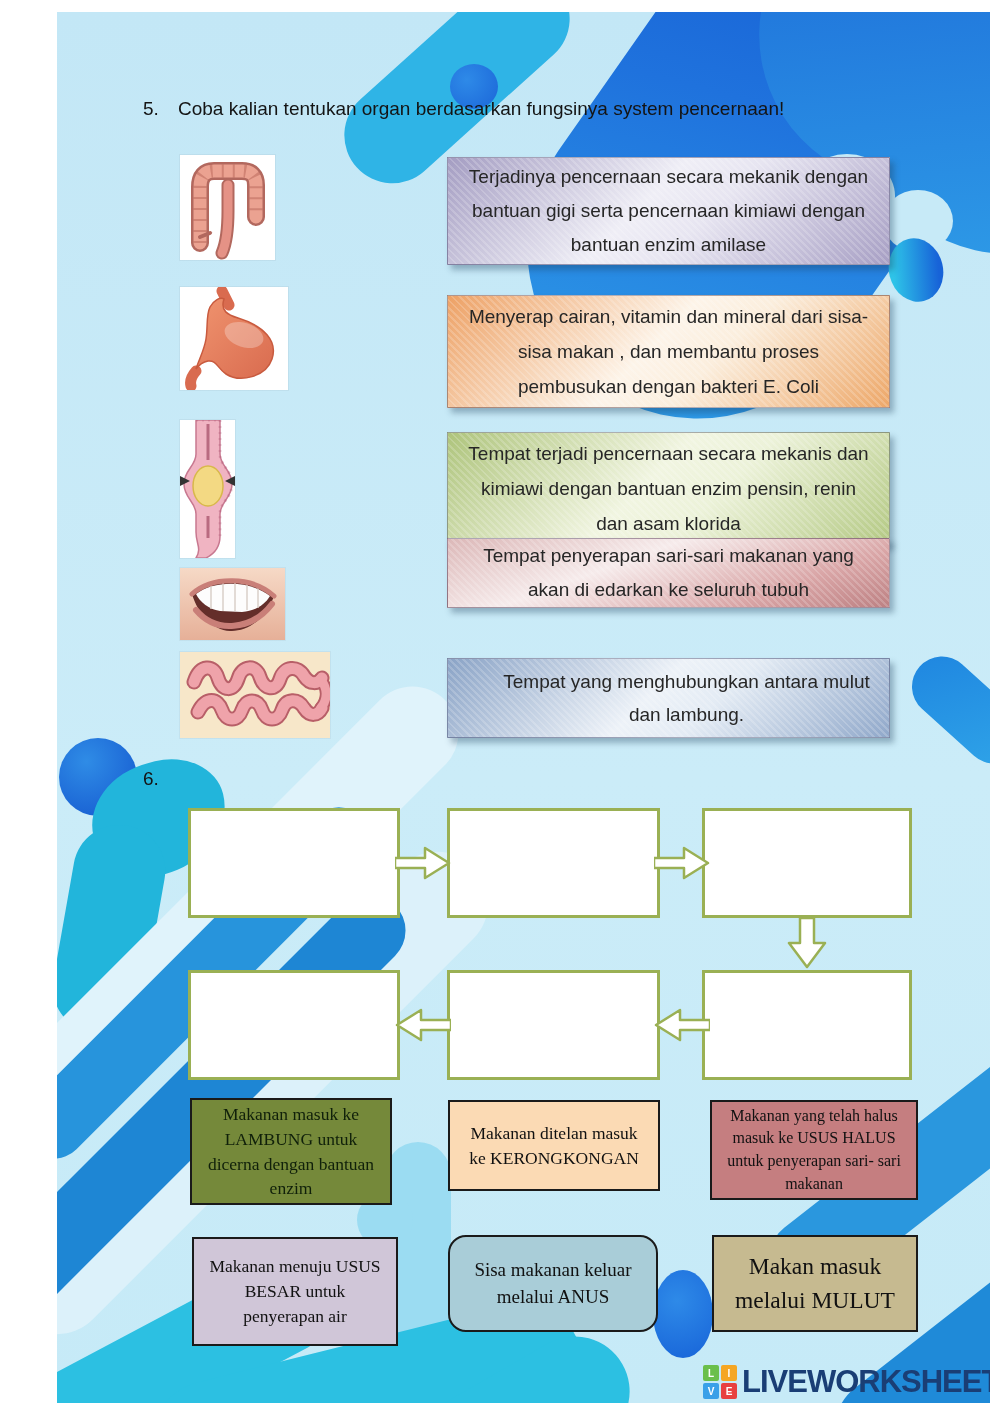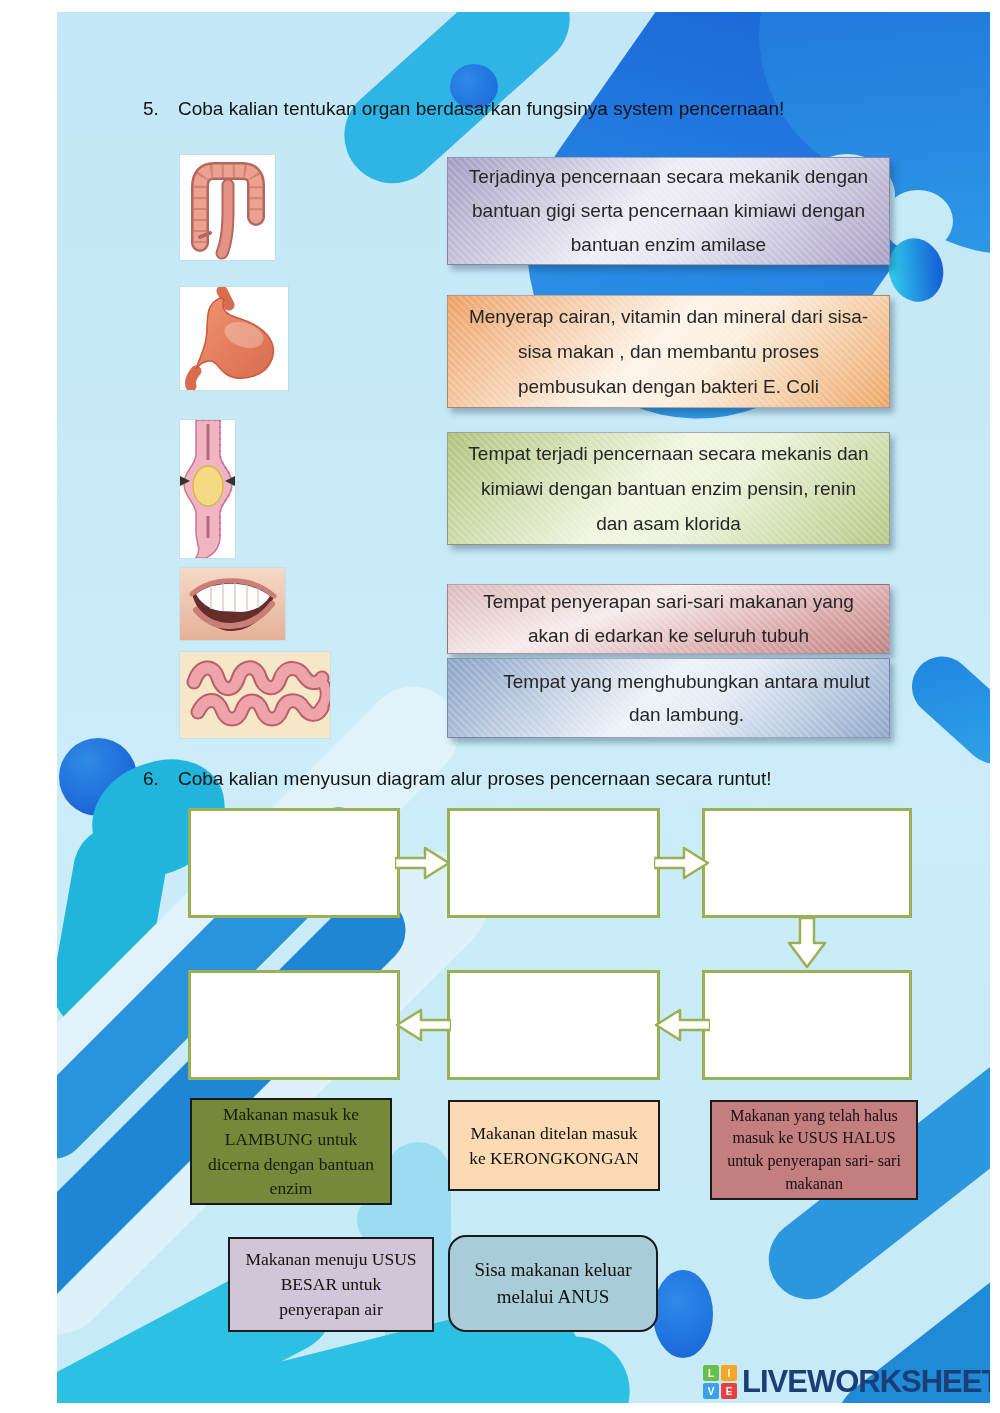--- a/index.html
+++ b/index.html
@@ -217,30 +217,29 @@
 
   <div class="abox abox-1" style="top:145px;height:108px;">
     <span style="position:relative;z-index:1;">Terjadinya pencernaan secara mekanik dengan bantuan gigi serta pencernaan kimiawi dengan bantuan enzim amilase</span>
   </div>
   <div class="abox abox-2" style="top:283px;height:113px;line-height:35px;">
     <span style="position:relative;z-index:1;">Menyerap cairan, vitamin dan mineral dari sisa- sisa makan , dan membantu proses pembusukan dengan bakteri E. Coli</span>
   </div>
   <div class="abox abox-3" style="top:420px;height:113px;line-height:35px;">
     <span style="position:relative;z-index:1;">Tempat terjadi pencernaan secara mekanis dan kimiawi dengan bantuan enzim pensin, renin dan asam klorida</span>
   </div>
-  <div class="abox abox-4" style="top:572px;height:70px;">
+  <div class="abox abox-4" style="top:526px;height:70px;">
     <span style="position:relative;z-index:1;">Tempat penyerapan sari-sari makanan yang akan di edarkan ke seluruh tubuh</span>
   </div>
   <div class="abox abox-5" style="top:646px;height:80px;line-height:33px;">
     <span style="position:relative;z-index:1;margin-left:36px;">Tempat yang menghubungkan antara mulut dan lambung.</span>
   </div>
 
   <div class="q-row" style="left:86px;top:756px;width:800px;">
     <span class="q-num">6.</span>
-    <span>Coba kalian menyusun diagram alur proses pencernaan secara runtut!</span>
   </div>
 
   <div class="flowbox" style="left:131px;top:796px;width:212px;"></div>
   <div class="flowbox" style="left:390px;top:796px;width:213px;"></div>
   <div class="flowbox" style="left:645px;top:796px;"></div>
   <div class="flowbox" style="left:131px;top:958px;width:212px;"></div>
   <div class="flowbox" style="left:390px;top:958px;width:213px;"></div>
   <div class="flowbox" style="left:645px;top:958px;"></div>
 
   <div class="arrow" style="left:338px;top:833px;">
@@ -271,25 +270,28 @@
 
   <div class="lblbox lbl-lambung" style="left:133px;top:1086px;width:202px;height:107px;">
     <span>Makanan masuk ke LAMBUNG  untuk dicerna dengan bantuan enzim</span>
   </div>
   <div class="lblbox lbl-kerongkongan" style="left:391px;top:1088px;width:212px;height:91px;">
     <span>Makanan ditelan masuk ke KERONGKONGAN</span>
   </div>
   <div class="lblbox lbl-usus-halus" style="left:653px;top:1088px;width:208px;height:100px;">
     <span>Makanan yang telah halus masuk ke USUS HALUS untuk penyerapan sari- sari makanan</span>
   </div>
-  <div class="lblbox lbl-usus-besar" style="left:135px;top:1225px;width:206px;height:95px;margin-left:36px;">
+  <div class="lblbox lbl-usus-besar" style="left:135px;top:1225px;width:206px;height:109px;">
     <span>Makanan menuju USUS  BESAR untuk penyerapan air</span>
   </div>
   <div class="lblbox lbl-anus" style="left:391px;top:1223px;width:210px;height:97px;border-radius:18px;">
     <span>Sisa makanan keluar melalui ANUS</span>
+  </div>
+  <div class="lblbox lbl-mulut" style="left:655px;top:1223px;width:206px;height:97px;">
+    <span>Makan masuk melalui MULUT</span>
   </div>
 
   <div class="logo">
     <div class="logo-grid">
       <span class="logo-tile" style="background:#6abf4b;">L</span>
       <span class="logo-tile" style="background:#f5a623;">I</span>
       <span class="logo-tile" style="background:#3aa0e8;">V</span>
       <span class="logo-tile" style="background:#e84040;">E</span>
     </div>
     <span class="logo-text">LIVEWORKSHEETS</span>

